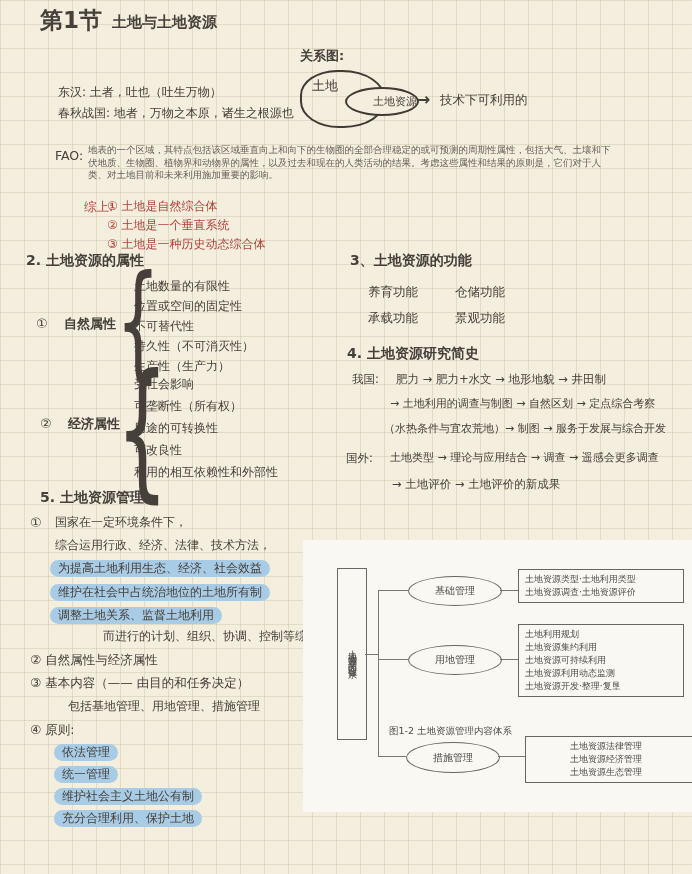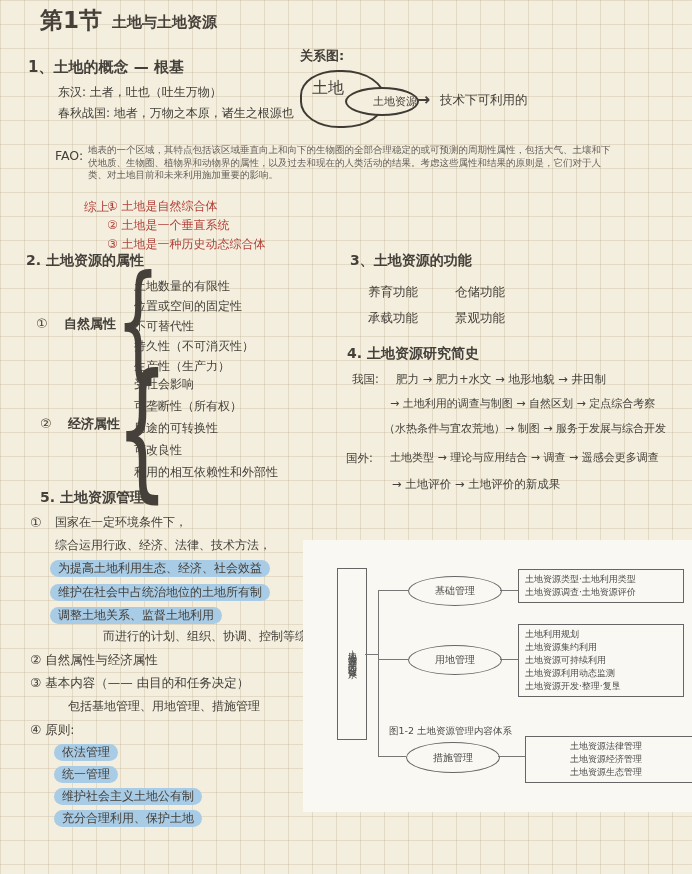--- a/index.html
+++ b/index.html
@@ -30,33 +30,32 @@
   .vert{writing-mode:vertical-rl;text-orientation:upright;letter-spacing:2px;}
 </style>
 </head>
 <body>
 
 <div class="page">
 
   <span class="abs hw hw-b" style="left:40px;top:6px;font-size:23px;">第1节</span>
   <span class="abs hw hw-b" style="left:112px;top:13px;font-size:15px;">土地与土地资源</span>
 
-  <div class="abs hw hw-b" style="left:28px;top:58px;font-size:15px;">1、土地的概念 — 根基</div>
   <div class="abs hw" style="left:58px;top:85px;">东汉: 土者，吐也（吐生万物）</div>
   <div class="abs hw" style="left:58px;top:106px;">春秋战国: 地者，万物之本原，诸生之根源也</div>
   <div class="abs hw" style="left:55px;top:148px;font-size:12.5px;">FAO:</div>
   <div class="abs print" style="left:88px;top:144px;width:524px;font-size:9.5px;line-height:12.5px;white-space:normal;">地表的一个区域，其特点包括该区域垂直向上和向下的生物圈的全部合理稳定的或可预测的周期性属性，包括大气、土壤和下伏地质、生物圈、植物界和动物界的属性，以及过去和现在的人类活动的结果。考虑这些属性和结果的原则是，它们对于人类、对土地目前和未来利用施加重要的影响。</div>
   <div class="abs hw red" style="left:84px;top:199px;font-size:12.5px;">综上:</div>
   <div class="abs hw red" style="left:107px;top:199px;">① 土地是自然综合体</div>
   <div class="abs hw red" style="left:107px;top:218px;">② 土地是一个垂直系统</div>
   <div class="abs hw red" style="left:107px;top:237px;">③ 土地是一种历史动态综合体</div>
 
   <div class="abs hw hw-b" style="left:300px;top:48px;font-size:13px;">关系图:</div>
   <div class="abs" style="left:300px;top:70px;width:82px;height:54px;border:2.5px solid #3f3a34;border-radius:46% 54% 52% 48%;"></div>
-  <div class="abs hw" style="left:312px;top:78px;font-size:16px;">土地</div>
+  <div class="abs hw" style="left:312px;top:78px;font-size:13px;">土地</div>
   <div class="abs" style="left:345px;top:87px;width:70px;height:25px;border:2px solid #3f3a34;border-radius:50%;display:flex;align-items:center;justify-content:flex-end;background:#f3eedd;">
     <span class="hw" style="font-size:11px;">土地资源</span>
   </div>
   <span class="abs hw hw-b" style="left:416px;top:89px;font-size:17px;">→</span>
   <div class="abs hw" style="left:440px;top:92px;font-size:12.5px;">技术下可利用的</div>
 
   <div class="abs hw hw-b" style="left:26px;top:252px;font-size:14px;">2. 土地资源的属性</div>
   <div class="abs brace" style="left:116px;top:274px;font-size:126px;line-height:96px;">{</div>
   <span class="abs hw" style="left:36px;top:316px;font-size:13px;">①</span>
   <span class="abs hw hw-b" style="left:64px;top:316px;font-size:13px;">自然属性</span>

